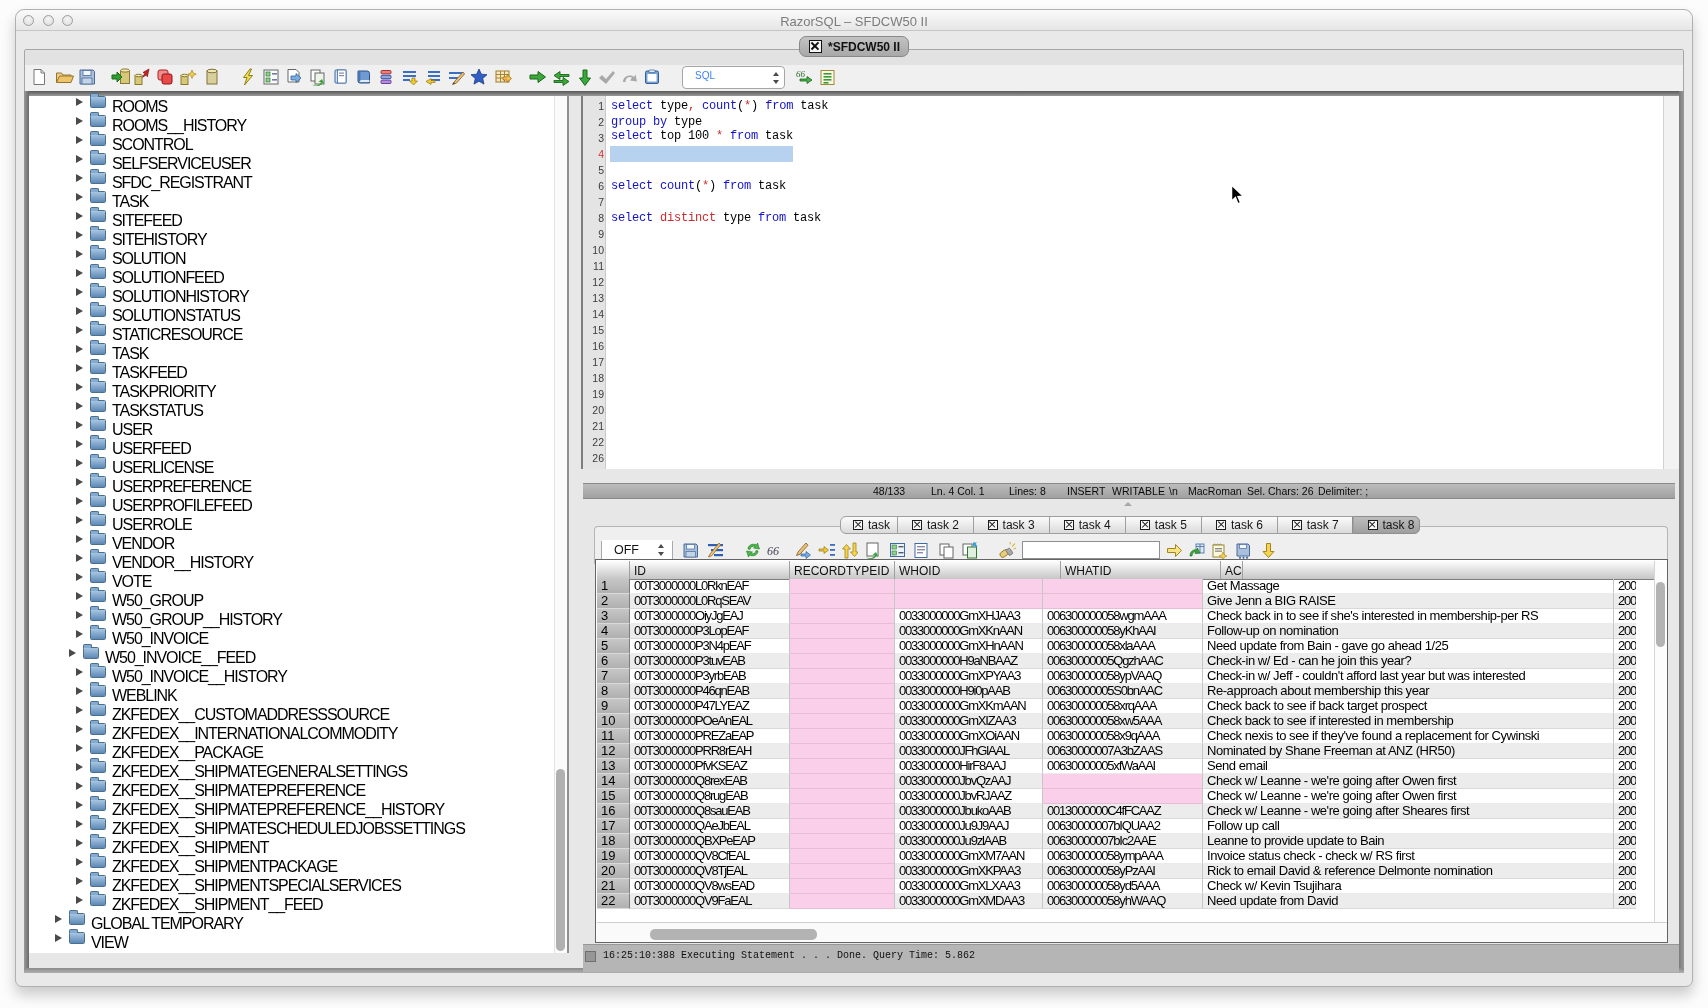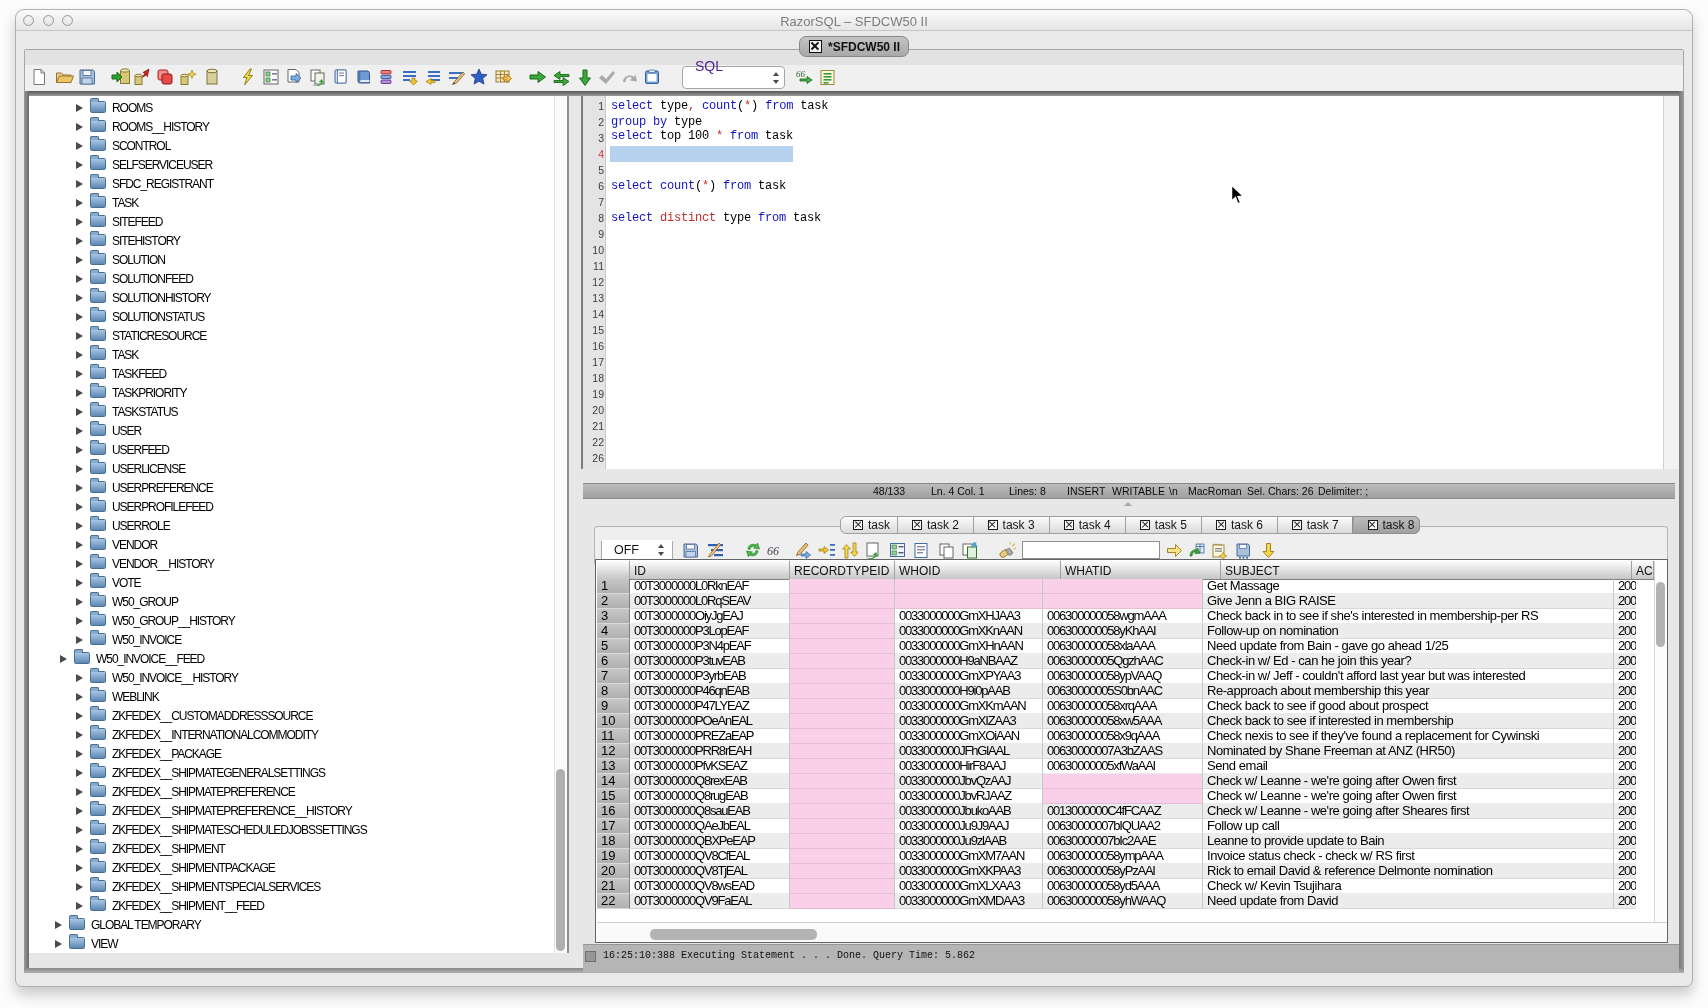--- a/index.html
+++ b/index.html
@@ -13,21 +13,21 @@
 #tbband1{position:absolute;left:25px;top:50px;width:1658px;height:15px;background:#e2e2e2}
 #tbband2{position:absolute;left:25px;top:65px;width:1658px;height:26px;background:#f0f0f0}
 #darkstrip{position:absolute;left:24px;top:91px;width:1660px;height:5px;background:linear-gradient(#585858,#9a9a9a)}
 #dsleft{position:absolute;left:24px;top:91px;width:5px;height:882px;background:linear-gradient(to right,#9a9a9a,#6a6a6a)}
 #dsright{position:absolute;left:1679px;top:91px;width:5px;height:882px;background:linear-gradient(to left,#9a9a9a,#7a7a7a)}
 #dsbottom{position:absolute;left:24px;top:968px;width:1660px;height:5px;background:linear-gradient(#8a8a8a,#b0b0b0)}
 #treepane{position:absolute;left:29px;top:96px;width:525px;height:857px;background:#fff}
 #treescroll{position:absolute;left:554px;top:96px;width:13px;height:857px;background:#fbfbfb;border-left:1px solid #e2e2e2}
 #treethumb{position:absolute;left:555.5px;top:769px;width:9px;height:182px;background:#b0b0b0;border-radius:5px}
 #treeborder{position:absolute;left:567px;top:96px;width:2px;height:857px;background:#8f8f8f}
-.trow{position:absolute;height:19px;display:flex;align-items:center;font-size:12px;letter-spacing:-1.05px;color:#000;white-space:nowrap}
+.trow{position:absolute;height:19px;display:flex;font-size:16px;letter-spacing:-1.05px;color:#000;white-space:nowrap}
 .arr{width:0;height:0;border-left:7px solid #4a4a4a;border-top:4.5px solid transparent;border-bottom:4.5px solid transparent;margin-right:7px}
 .fold{width:16px;height:12px;background:linear-gradient(#a8c6e2,#5d88b4);border:1px solid #49708f;border-radius:1.5px;position:relative;margin-right:6px;margin-top:-2px}
 .fold:before{content:'';position:absolute;left:-1px;top:-4px;width:7px;height:3px;background:#86abd0;border:1px solid #49708f;border-bottom:none;border-radius:2px 2px 0 0}
 #editor{position:absolute;left:581px;top:96px;width:1082px;height:373px;background:#fff;border-left:2px solid #7d7d7d}
 #gutter{position:absolute;left:583px;top:96px;width:23px;height:373px;background:#e4e4e4;border-right:1px solid #c9c9c9}
 .ln{position:absolute;width:21px;text-align:right;font-size:10.5px;color:#3c3c3c;height:16px;line-height:16px}
 #sel4{position:absolute;left:610px;top:145.5px;width:183px;height:16px;background:#b7d2ef}
 .cl{position:absolute;left:611px;height:16px;line-height:16px;font-family:"Liberation Mono",monospace;font-size:12px;letter-spacing:-0.2px;color:#000;white-space:pre}
 .kw{color:#1212c4}
 .rd{color:#c82c2c}
@@ -194,21 +194,21 @@
   </svg>
 <svg class="ic" style="left:619.5px;top:69.0px" width="18" height="16" viewBox="0 0 18 16">
     <path d="M3 13c0-6 7-8 11-5l1.5-2.5 1.5 7-7-1 2-2.8C9 7 5.5 9 5.5 13z" fill="#a9a9a9"></path>
   </svg>
 <svg class="ic" style="left:642.5px;top:68.0px" width="18" height="18" viewBox="0 0 18 18">
     <rect x="2.5" y="3" width="13" height="12.5" rx="1.5" fill="#7aa3d4" stroke="#2f5f9e"></rect>
     <rect x="4.5" y="6" width="9" height="7.5" fill="#fff"></rect>
     <rect x="6" y="2" width="6" height="2.6" rx="1" fill="#e8eef6" stroke="#2f5f9e" stroke-width="0.7"></rect>
   </svg>
 <div class="abs" style="left:682px;top:66px;width:103px;height:23px;background:#fff;border:1px solid #a6a6a6;border-radius:4px"></div>
-<div class="abs" style="left:695px;top:58px;font-size:14px;color:#4c1d95">SQL</div>
+<div class="abs" style="left:695px;top:70px;font-size:10px;color:#3b82f6">SQL</div>
 <svg class="ic" style="left:772px;top:72px" width="8" height="12" viewBox="0 0 8 12">
     <path d="M4 0L7 4H1z" fill="#4a4a4a"></path>
     <path d="M4 12L1 8h6z" fill="#4a4a4a"></path>
   </svg>
 <svg class="ic" style="left:796.0px;top:68.0px" width="19" height="18" viewBox="0 0 19 18">
     <text x="0" y="9" font-size="9" font-style="italic" fill="#2a6a2a" font-family="serif">66</text>
     <path d="M4 11h7V8.5l5 3.5-5 3.5V13H4z" fill="#4ab04a" stroke="#1a681a" stroke-width="0.8"></path>
   </svg>
 <svg class="ic" style="left:819.0px;top:68.5px" width="17" height="17" viewBox="0 0 17 17">
     <rect x="2" y="1.5" width="13" height="14" fill="#fbf6e2" stroke="#9a8a3a"></rect>
@@ -363,21 +363,21 @@
 <div class="trow" style="left:76px;top:611px">
     <span class="arr"></span>
     <span class="fold"></span>
     <span>W50_GROUP__HISTORY</span>
   </div>
 <div class="trow" style="left:76px;top:630px">
     <span class="arr"></span>
     <span class="fold"></span>
     <span>W50_INVOICE</span>
   </div>
-<div class="trow" style="left:60px;top:649px">
+<div class="trow" style="left:69px;top:649px">
     <span class="arr"></span>
     <span class="fold"></span>
     <span>W50_INVOICE__FEED</span>
   </div>
 <div class="trow" style="left:76px;top:668px">
     <span class="arr"></span>
     <span class="fold"></span>
     <span>W50_INVOICE__HISTORY</span>
   </div>
 <div class="trow" style="left:76px;top:687px">
@@ -608,21 +608,20 @@
     <path d="M5.5 1.5h4v8h3.5l-5.5 6-5.5-6h3.5z" fill="#f5d44e" stroke="#a8851c" stroke-width="1"></path>
   </svg>
 <div id="searchbox"></div>
 <div id="tablebox"></div>
 <div id="thead">
     <div class="hc" style="width:33px"></div>
 <div class="hc" style="width:160px">ID</div>
 <div class="hc" style="width:105px">RECORDTYPEID</div>
 <div class="hc" style="width:166px">WHOID</div>
 <div class="hc" style="width:160px">WHATID</div>
-<div class="hc" style="width:411px">SUBJECT</div>
 <div class="hc" style="width:22px">AC</div>
   </div>
 <div class="drow" style="top:579px">
     <div class="dc c0">1</div>
     <div class="dc c1 ">00T3000000L0RknEAF</div>
     <div class="dc c2 pk"></div>
     <div class="dc c3 pk"></div>
     <div class="dc c4 pk"></div>
     <div class="dc c5 ">Get Massage</div>
     <div class="dc c6 ">200</div>
@@ -689,21 +688,21 @@
     <div class="dc c4 ev">00630000005S0bnAAC</div>
     <div class="dc c5 ev">Re-approach about membership this year</div>
     <div class="dc c6 ev">200</div>
   </div>
 <div class="drow" style="top:699px">
     <div class="dc c0">9</div>
     <div class="dc c1 ">00T3000000P47LYEAZ</div>
     <div class="dc c2 pk"></div>
     <div class="dc c3 ">0033000000GmXKmAAN</div>
     <div class="dc c4 ">006300000058xrqAAA</div>
-    <div class="dc c5 ">Check back to see if good about prospect</div>
+    <div class="dc c5 ">Check back to see if back target prospect</div>
     <div class="dc c6 ">200</div>
   </div>
 <div class="drow" style="top:714px">
     <div class="dc c0">10</div>
     <div class="dc c1 ev">00T3000000POeAnEAL</div>
     <div class="dc c2 pk"></div>
     <div class="dc c3 ev">0033000000GmXIZAA3</div>
     <div class="dc c4 ev">006300000058xw5AAA</div>
     <div class="dc c5 ev">Check back to see if interested in membership</div>
     <div class="dc c6 ev">200</div>

